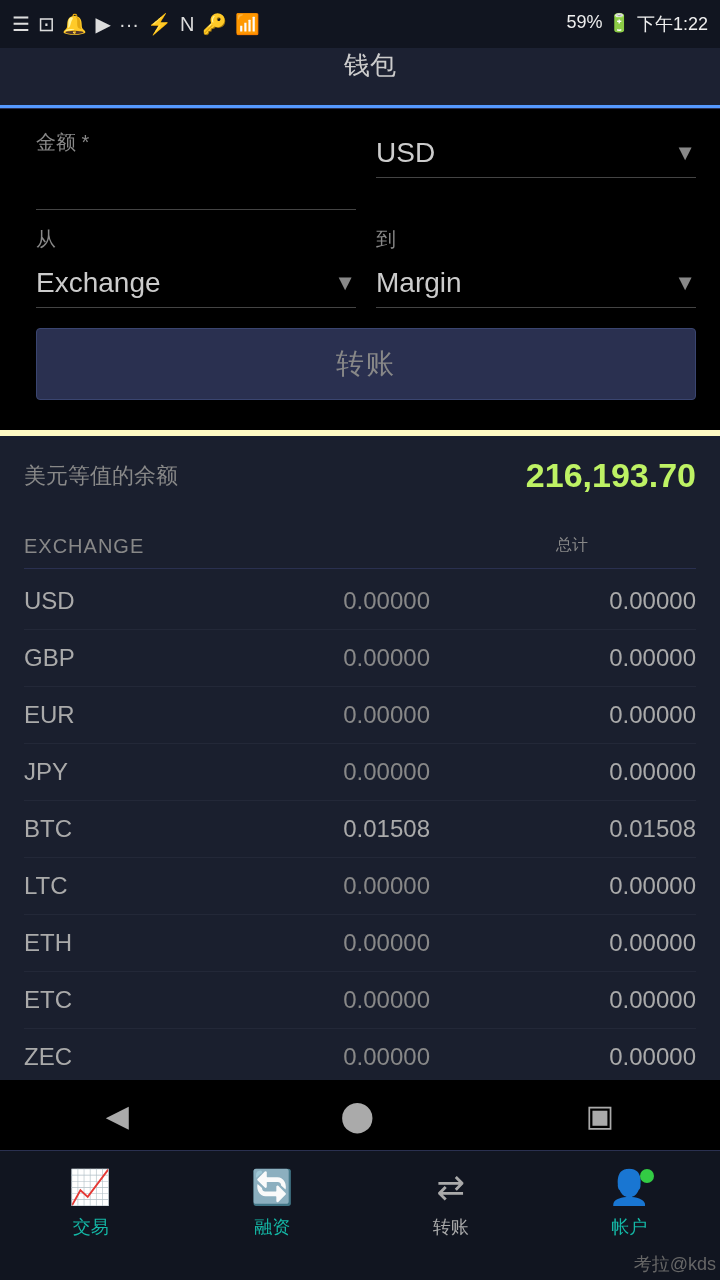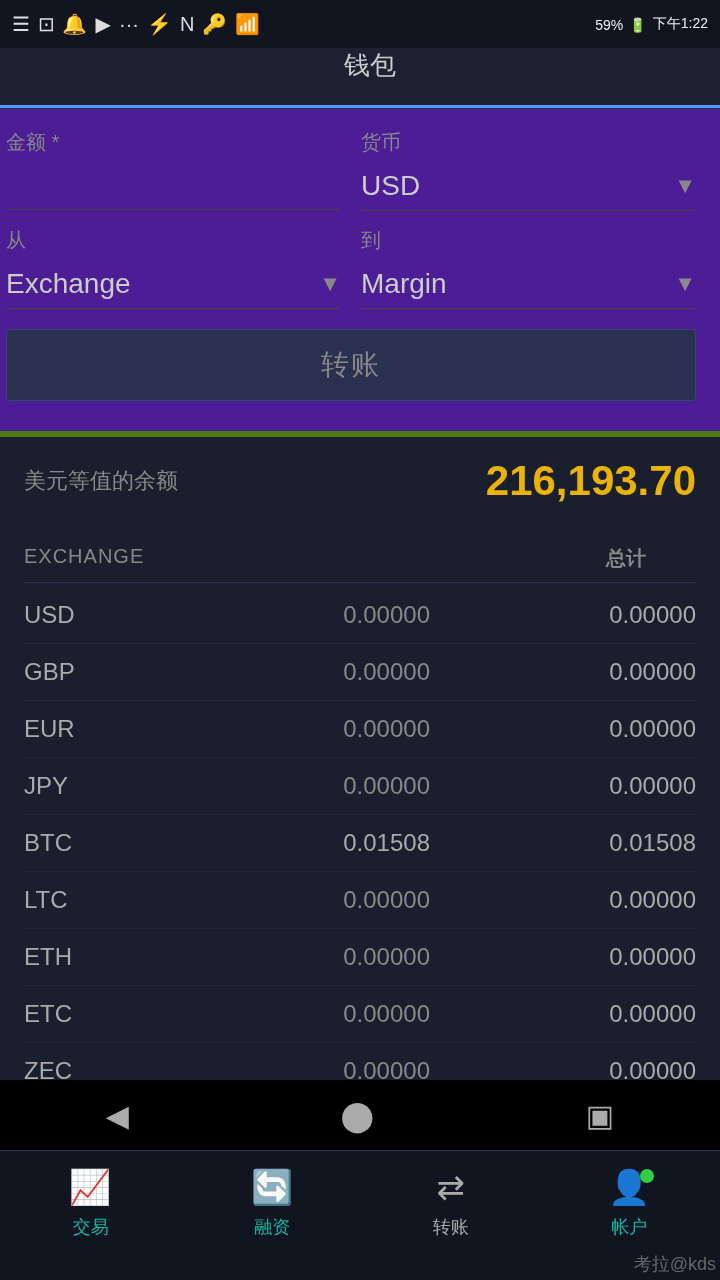--- a/index.html
+++ b/index.html
@@ -24,23 +24,23 @@
       justify-content: space-between;
       padding: 0 12px;
     }
     .status-left {
       display: flex;
       align-items: center;
       gap: 8px;
     }
     .status-right {
       display: flex;
-      align-items: flex-end;
+      align-items: flex-start;
       gap: 6px;
-      font-size: 14px;
+      font-size: 18px;
       color: #eee;
     }
     .status-icon {
       font-size: 20px;
       color: #ddd;
     }
 
     
     .top-tabs {
       display: flex;
@@ -60,22 +60,22 @@
       border-bottom: 3px solid transparent;
       padding-left: 20px;
     }
     .top-tab.active {
       color: #ccc;
       border-bottom: 3px solid #5599ff;
     }
 
     
     .transfer-form {
-      background: #4c1d95;
-      padding: 20px 24px 30px 6px;
+      background: #000000;
+      padding: 20px 24px 30px 36px;
     }
 
     .form-row {
       display: flex;
       gap: 20px;
       margin-bottom: 16px;
     }
 
     .form-group {
       flex: 1;
@@ -131,38 +131,38 @@
       color: #888;
       font-size: 28px;
       cursor: pointer;
       letter-spacing: 2px;
     }
 
     
     .balance-section {
       background: #1a1f2e;
       padding: 20px 24px 10px 24px;
-      border-top: 6px solid #4d7c0f;
+      border-top: 6px solid #fef9c3;
     }
 
     .balance-row {
       display: flex;
       justify-content: space-between;
       align-items: center;
       margin-bottom: 20px;
     }
 
     .balance-label {
       font-size: 22px;
       color: #888;
     }
 
     .balance-value {
-      font-size: 42px;
-      color: #eab308;
+      font-size: 34px;
+      color: #bef264;
       font-weight: bold;
     }
 
     
     .exchange-table {
       width: 100%;
       padding: 0 24px;
       background: #1a1f2e;
     }
 
@@ -174,25 +174,24 @@
       margin-bottom: 4px;
     }
 
     .exchange-section-title {
       font-size: 20px;
       color: #888;
       letter-spacing: 1px;
     }
 
     .col-header {
-      font-size: 20px;
-      color: #888;
-      text-align: center;
+      font-size: 16px;
+      color: #888;
+      text-align: left;
       min-width: 140px;
-      font-weight: bold;
     }
     .col-header.available {
       border-bottom: 2px dashed #888;
       padding-bottom: 2px;
     }
 
     .exchange-row {
       display: flex;
       justify-content: space-between;
       align-items: center;
@@ -335,21 +334,20 @@
 
   <div class="transfer-form">
     <div class="form-row">
 
       <div class="form-group">
         <span class="form-label">金额 *</span>
         <input class="form-input" type="text" value="" style="">
       </div>
 
       <div class="form-group">
-        <span class="form-label">货币</span>
         <div class="form-select-wrapper">
           <span class="form-select-value">USD</span>
           <span class="dropdown-arrow">▼</span>
         </div>
       </div>
     </div>
 
     <div class="form-row">
 
       <div class="form-group">

